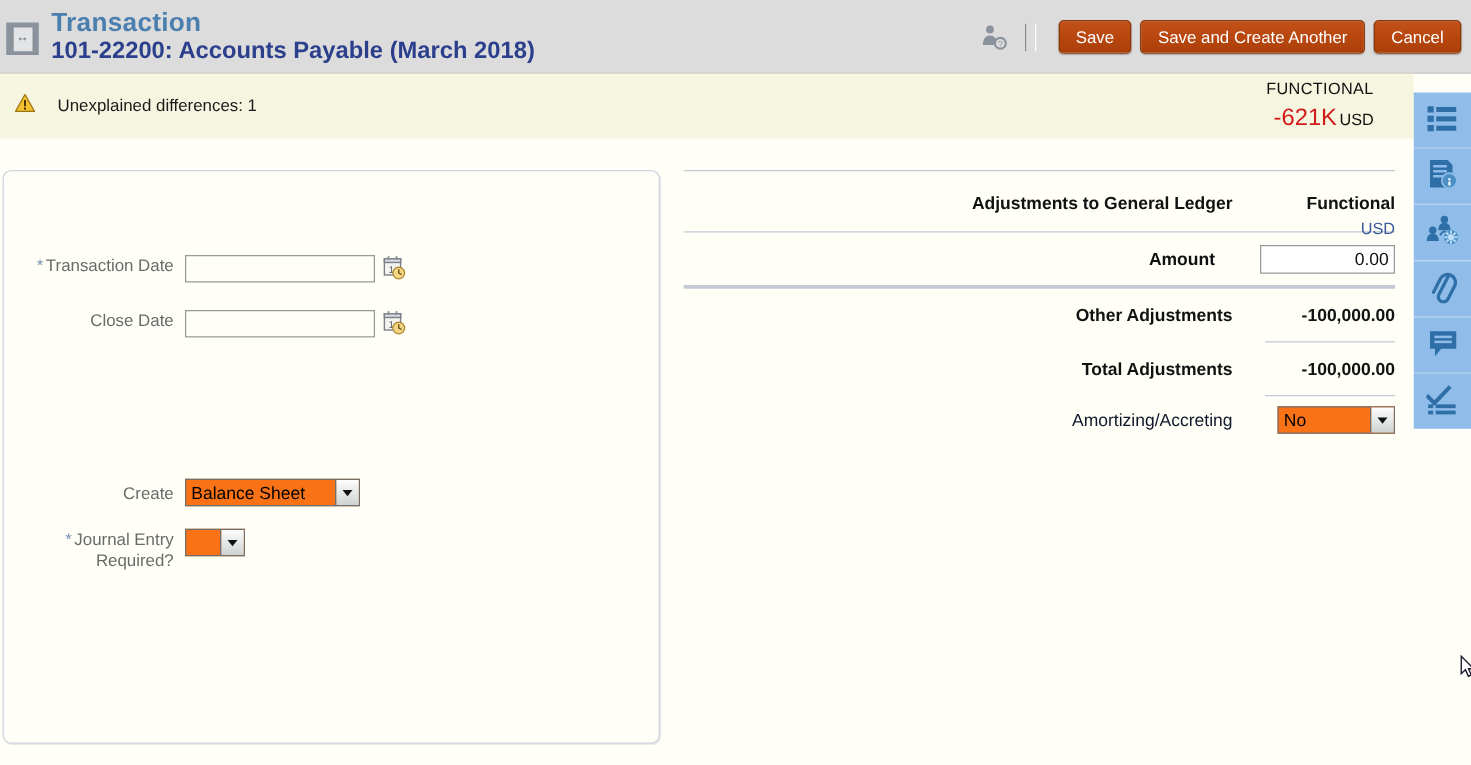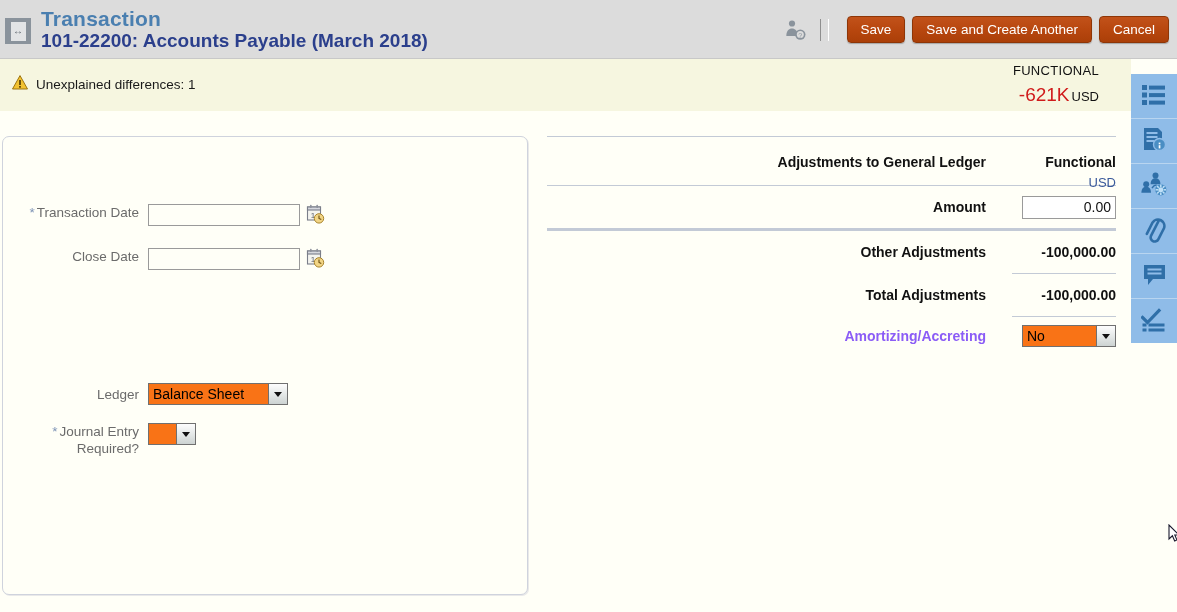--- a/index.html
+++ b/index.html
@@ -60,21 +60,21 @@
   }
 
   
   .warnbar {
     position: absolute; left: 0; top: 59px; width: 1131px; height: 52px;
     background: #f6f6e0;
     box-sizing: border-box;
   }
   .warn-left {
     position: absolute; left: 12px; top: 75px;
-    display: flex; align-items: center; gap: 8px;
+    display: flex; align-items: center; gap: 18px;
   }
   .warn-text { font-size: 13.5px; color: #1a1a1a; }
   .func-block {
     position: absolute; right: 78px; top: 64px;
     text-align: right; line-height: 1;
   }
   .func-label {
     font-size: 13px; color: #111; letter-spacing: .3px; font-weight: normal;
   }
   .func-amt { margin-top: 8px; }
@@ -155,27 +155,27 @@
   .func-col .f2 { font-size: 13px; color: #3a5a9b; margin-top: 5px; }
 
   .adj-row {
     display: flex; align-items: center; justify-content: flex-end;
     height: 42px;
   }
   .adj-label {
     font-size: 14px; font-weight: bold; color: #111; margin-right: 36px;
     text-align: right;
   }
-  .adj-label.normal { font-weight: bold; color: #8b5cf6; }
+  .adj-label.normal { font-weight: normal; color: #0f172a; }
   .adj-val {
     width: 94px; text-align: right; font-size: 14px;
     font-weight: bold; color: #111;
   }
   .amt-input {
-    width: 94px; height: 23px; box-sizing: border-box;
+    width: 108px; height: 23px; box-sizing: border-box;
     border: 1px solid #9a9a9a; background: #fff;
     text-align: right; font-family: "Liberation Sans", sans-serif;
     font-size: 14px; color: #111; padding: 8px 4px; outline: none;
   }
   .sub-line {
     width: 104px; height: 1px; background: #c3cad6;
     margin-left: auto; margin-right: 0;
   }
 
   
@@ -281,21 +281,21 @@
           <rect x="10.4" y="0.8" width="1.6" height="3.2" rx="0.7" fill="#8d919b"></rect>
           <text x="7" y="14" font-size="8" fill="#5a5e68" text-anchor="middle" font-family="Liberation Sans, sans-serif">1</text>
           <circle cx="13" cy="14.4" r="4.7" fill="#f2d585" stroke="#a8832b" stroke-width="1"></circle>
           <path d="M13 11.4 L13 14.4 L15.3 15.6" stroke="#6b4e0d" stroke-width="1.1" fill="none"></path>
         </svg>
       </span>
     </div>
 
 
     <div class="frow" style="left:0; top:246px; width:512px; align-items:center;">
-      <div class="flabel">Ledger</div>
+      <div class="flabel">Create</div>
       <span class="ddwrap" style="width:140px;">
         <span class="ddtext" style="flex:1;">Balance Sheet</span>
         <span class="ddbtn">
             <span class="ddarrow"></span>
           </span>
       </span>
     </div>
 
     <div class="frow" style="left:0; top:286px; width:512px;">
       <div class="flabel">

